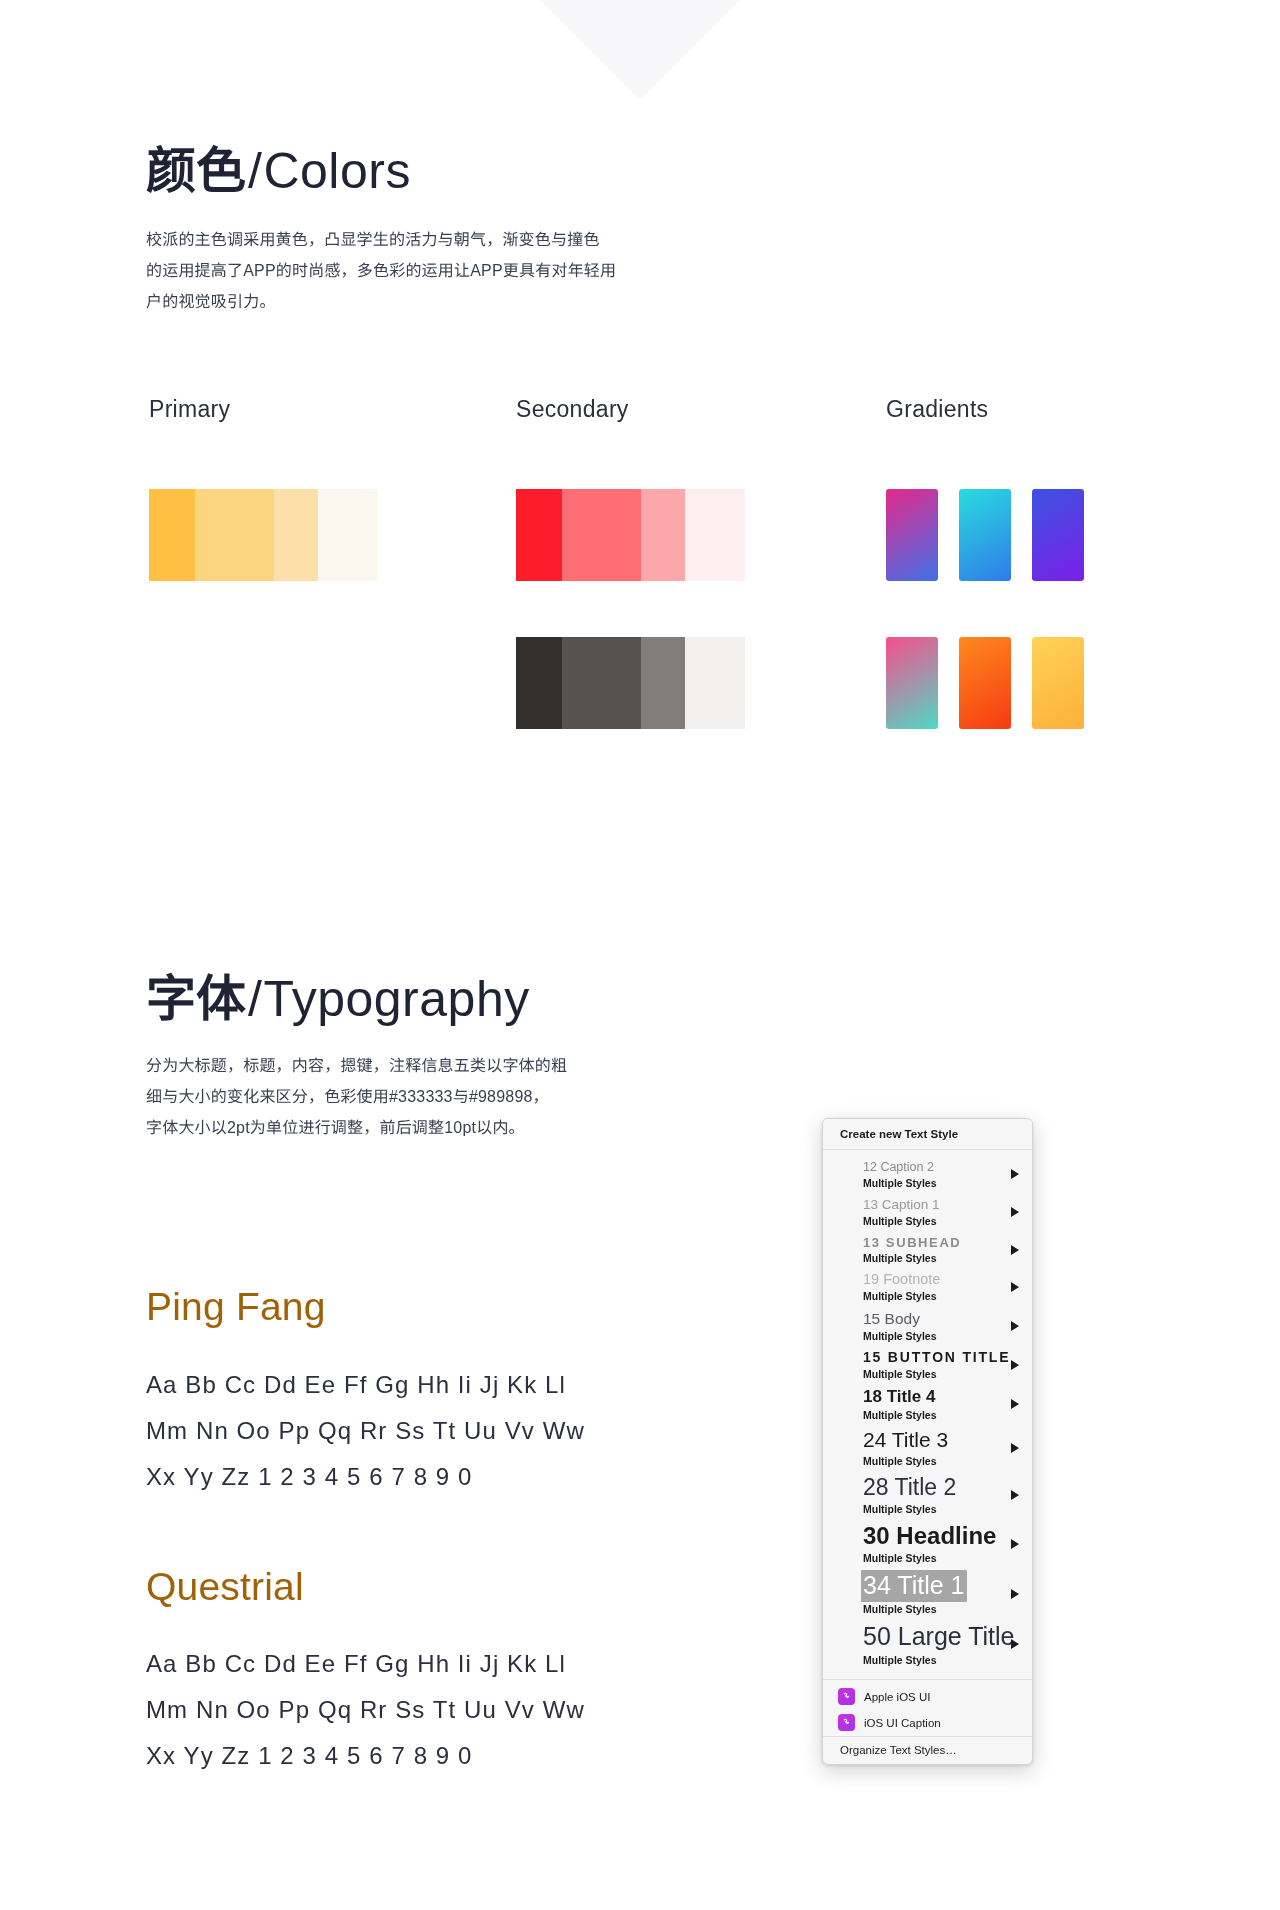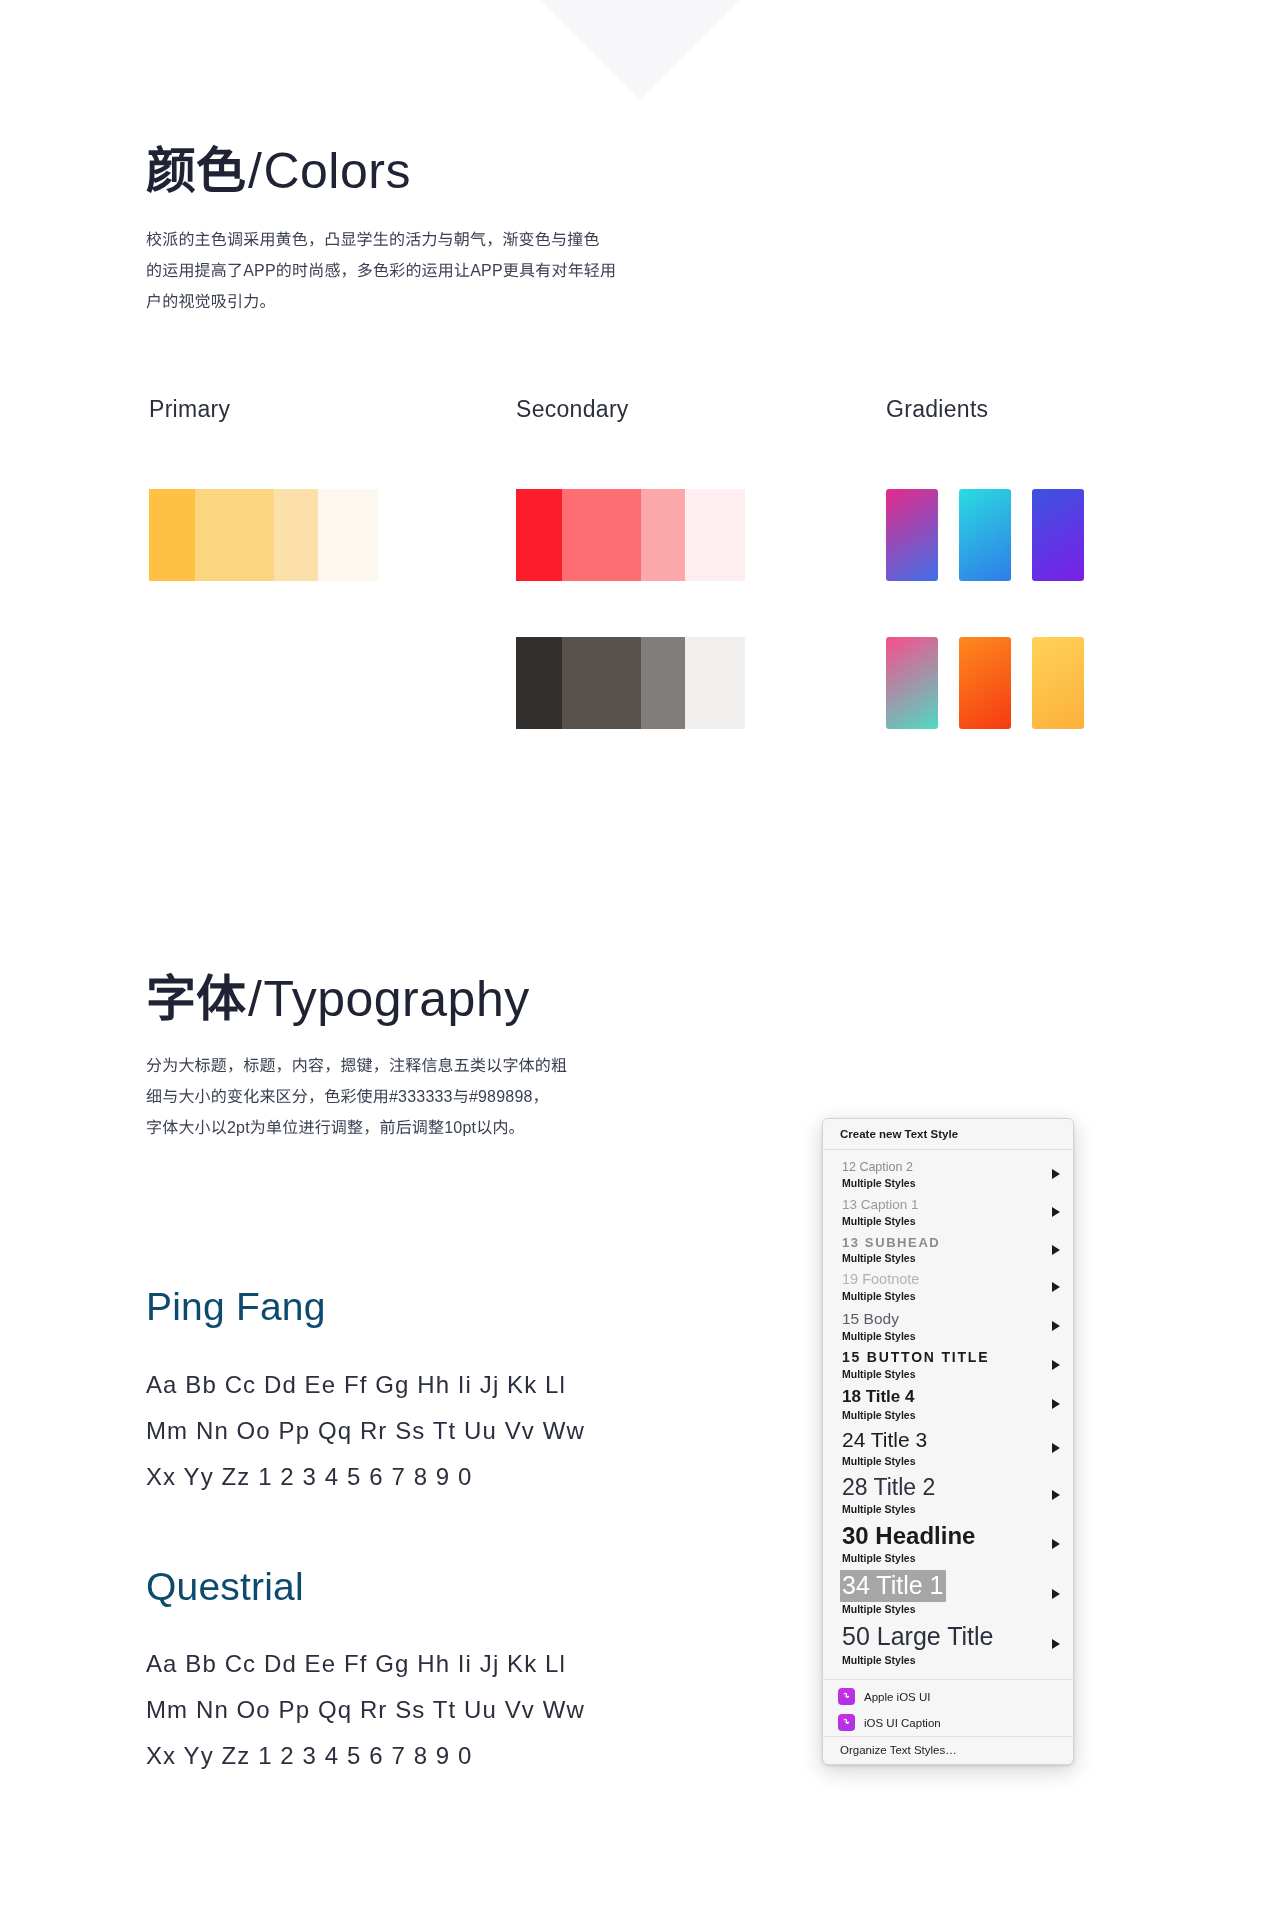--- a/index.html
+++ b/index.html
@@ -101,55 +101,55 @@
     width: 52px;
     height: 92px;
     border-radius: 3px;
   }
 
   
   .font-name {
     position: absolute;
     font-size: 39px;
     font-weight: 400;
-    color: #0c4a6e;
+    color: #a16207;
     letter-spacing: 0.2px;
     white-space: nowrap;
   }
   .specimen {
     position: absolute;
     font-size: 24px;
     font-weight: 400;
     line-height: 46px;
     color: #2b2f3e;
     letter-spacing: 1.1px;
     white-space: nowrap;
   }
   .specimen div { white-space: nowrap; }
 
   
   .popover {
     position: absolute;
-    width: 252px;
+    width: 211px;
     background: #f6f6f6;
     border: 1px solid #d4d4d4;
     border-radius: 6px;
     box-shadow: 0 6px 22px rgba(0,0,0,.18), 0 1px 3px rgba(0,0,0,.12);
     font-family: "Liberation Sans", sans-serif;
     overflow: hidden;
   }
   .pop-head {
     padding: 9px 14px 9px 17px;
     font-size: 11.5px;
     font-weight: 700;
     color: #1b1b1b;
     border-bottom: 1px solid #e0e0e0;
     background: #f6f6f6;
   }
-  .pop-list { padding: 5px 0 4px 0; }
+  .pop-list { padding: 5px 0 4px 0; margin-left: 21px; }
   .pop-item {
     position: relative;
     padding: 2px 26px 3px 17px;
     min-height: 36px;
   }
   .pop-item .title {
     display: inline-block;
     line-height: 1.18;
     padding: 1px 3px 1px 2px;
     white-space: nowrap;

